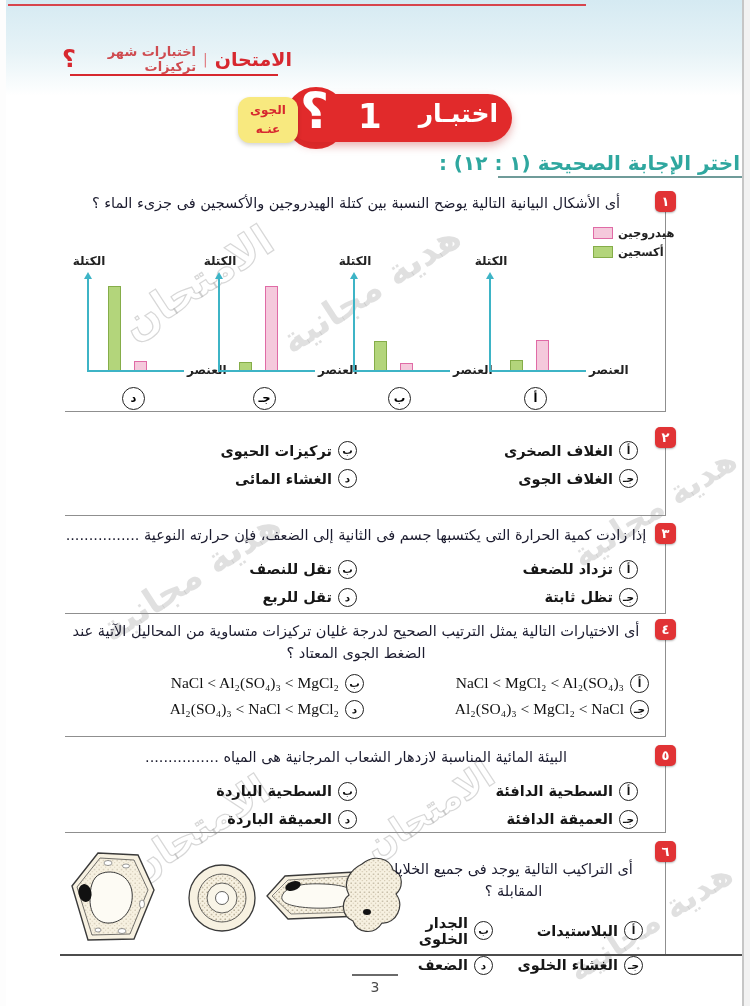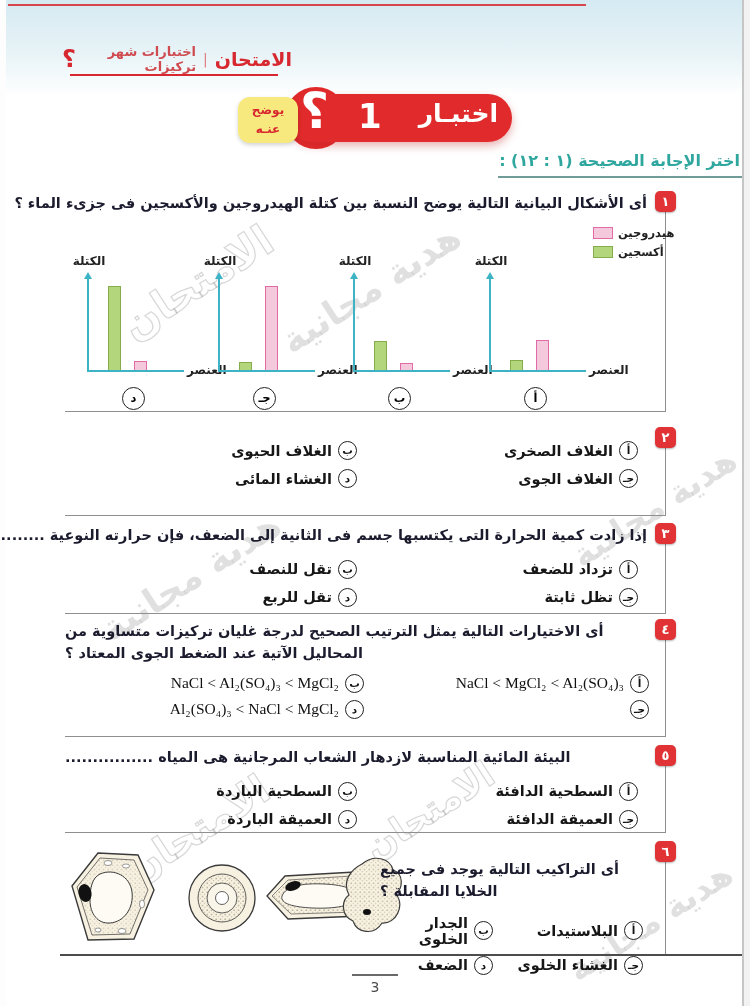--- a/index.html
+++ b/index.html
@@ -31,30 +31,30 @@
   .banner-circle{position:absolute;left:47px;top:-1px;width:62px;height:62px;background:#e12a2b;border-radius:50%;}
   .banner-qmark{position:absolute;left:62px;top:-6px;color:#ffffff;font-size:50px;font-weight:800;z-index:5;}
   .banner-num{position:absolute;left:120px;top:8px;color:#ffffff;font-size:34px;font-weight:800;z-index:5;
               font-family:"DejaVu Sans",sans-serif;}
   .banner-title{position:absolute;right:16px;top:11px;color:#ffffff;font-size:25px;font-weight:800;z-index:5;direction:rtl;}
   .answered-badge{position:absolute;left:0;top:9px;width:60px;height:46px;background:#f8e97f;border-radius:12px;
                   box-shadow:0 2px 4px rgba(0,0,0,.18);color:#d7282f;font-size:12px;font-weight:800;
                   text-align:center;line-height:1.6;direction:rtl;padding-top:4px;box-sizing:border-box;z-index:3;}
   
   .instruction{position:absolute;top:151px;right:10px;direction:rtl;text-align:center;color:#2fa79f;
-               font-weight:800;font-size:16px;z-index:3;}
+               font-weight:800;font-size:20px;z-index:3;}
   .instr-underline{position:absolute;top:176px;right:8px;width:244px;height:2px;background:#6f9b99;z-index:3;}
   
   .q{position:absolute;left:65px;width:601px;border-right:1.4px solid #8f8f8f;border-bottom:1.4px solid #8f8f8f;
      box-sizing:border-box;z-index:2;}
   .q.no-bottom{border-bottom:none;}
   .q-badge{position:absolute;top:-1px;right:-11px;width:21px;height:21px;background:#e13335;color:#fff;
            border-radius:5px;font-size:13px;font-weight:700;text-align:center;line-height:21px;
            box-shadow:0 1px 2px rgba(0,0,0,.3);z-index:4;}
-  .q-text{direction:rtl;text-align:left;padding:1px 18px 0 0;font-weight:700;font-size:14.5px;
+  .q-text{direction:rtl;text-align:center;padding:1px 18px 0 0;font-weight:400;font-size:14.5px;
           color:#1b1b2e;line-height:1.5;}
   .nowrap{white-space:nowrap;overflow:visible;}
   .opts{direction:rtl;display:grid;grid-template-columns:281px 1fr;row-gap:9px;margin-top:13px;
         padding-right:27px;}
   .opt{display:flex;align-items:center;}
   .opt-circle{flex:0 0 auto;width:17px;height:17px;border:1.3px solid #222;border-radius:50%;
               font-size:10.5px;font-weight:700;color:#111;text-align:center;line-height:16px;
               margin-left:6px;background:#fff;}
   .opt-label{font-weight:700;font-size:14.5px;color:#161616;}
   
@@ -110,21 +110,21 @@
   <div class="masthead">
     <span class="mh-brand">الامتحان</span>
     <span class="mh-div">|</span>
     <span class="mh-sub">اختبارات شهر تركيزات</span>
     <span class="mh-q">؟</span>
   </div>
   <div class="mh-underline"></div>
 
   <div class="banner">
     <div class="answered-badge">
-      <div>يوضح</div>
+      <div>الجوى</div>
       <div>عنـه</div>
     </div>
     <div class="banner-circle"></div>
     <div class="banner-pill"></div>
     <div class="banner-qmark">؟</div>
     <div class="banner-num">1</div>
     <div class="banner-title">اختبـار</div>
   </div>
 
   <div class="instruction">اختر الإجابة الصحيحة (١ : ١٢) :</div>
@@ -185,21 +185,21 @@
 
   <section class="q" style="top:428px;height:88px;">
     <span class="q-badge">٢</span>
     <div class="opts">
       <div class="opt">
           <span class="opt-circle">أ</span>
           <span class="opt-label">الغلاف الصخرى</span>
         </div>
       <div class="opt">
           <span class="opt-circle">ب</span>
-          <span class="opt-label">الغلاف الحيوى</span>
+          <span class="opt-label">تركيزات الحيوى</span>
         </div>
       <div class="opt">
           <span class="opt-circle">جـ</span>
           <span class="opt-label">الغلاف الجوى</span>
         </div>
       <div class="opt">
           <span class="opt-circle">د</span>
           <span class="opt-label">الغشاء المائى</span>
         </div>
     </div>
@@ -235,20 +235,21 @@
       <div class="opt">
           <span class="opt-circle">أ</span>
           <span class="formula">NaCl &lt; MgCl₂ &lt; Al₂(SO₄)₃</span>
         </div>
       <div class="opt">
           <span class="opt-circle">ب</span>
           <span class="formula">NaCl &lt; Al₂(SO₄)₃ &lt; MgCl₂</span>
         </div>
       <div class="opt">
           <span class="opt-circle">جـ</span>
+          <span class="formula">Al₂(SO₄)₃ &lt; MgCl₂ &lt; NaCl</span>
         </div>
       <div class="opt">
           <span class="opt-circle">د</span>
           <span class="formula">Al₂(SO₄)₃ &lt; NaCl &lt; MgCl₂</span>
         </div>
     </div>
   </section>
 
   <section class="q" style="top:746px;height:87px;">
     <span class="q-badge">٥</span>

